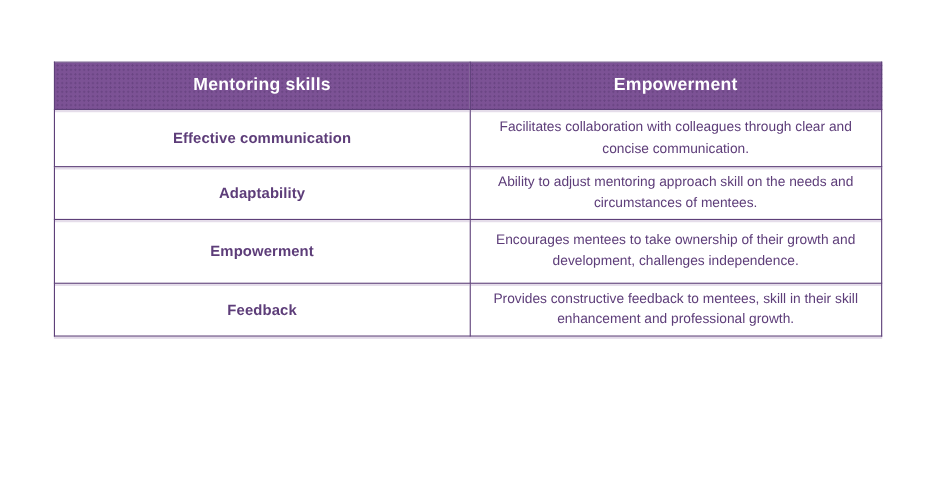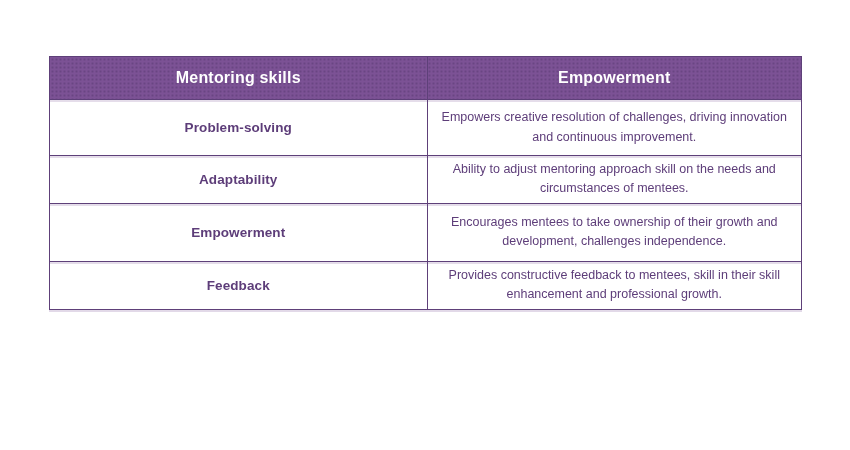--- a/index.html
+++ b/index.html
@@ -81,23 +81,23 @@
         <col class="c1">
         <col class="c2">
       </colgroup>
       <thead>
         <tr>
           <th>Mentoring skills</th>
           <th>Empowerment</th>
         </tr>
       </thead>
       <tbody>
-        <tr class="row-2">
-          <td class="skill-cell">Problem-solving</td>
-          <td class="desc-cell">Empowers creative resolution of challenges, driving innovation and continuous improvement.</td>
+        <tr class="row-1">
+          <td class="skill-cell">Effective communication</td>
+          <td class="desc-cell">Facilitates collaboration with colleagues through clear and concise communication.</td>
         </tr>
         <tr class="row-3">
           <td class="skill-cell">Adaptability</td>
           <td class="desc-cell">Ability to adjust mentoring approach skill on the needs and circumstances of mentees.</td>
         </tr>
         <tr class="row-4">
           <td class="skill-cell">Empowerment</td>
           <td class="desc-cell">Encourages mentees to take ownership of their growth and development, challenges independence.</td>
         </tr>
         <tr class="row-5">

